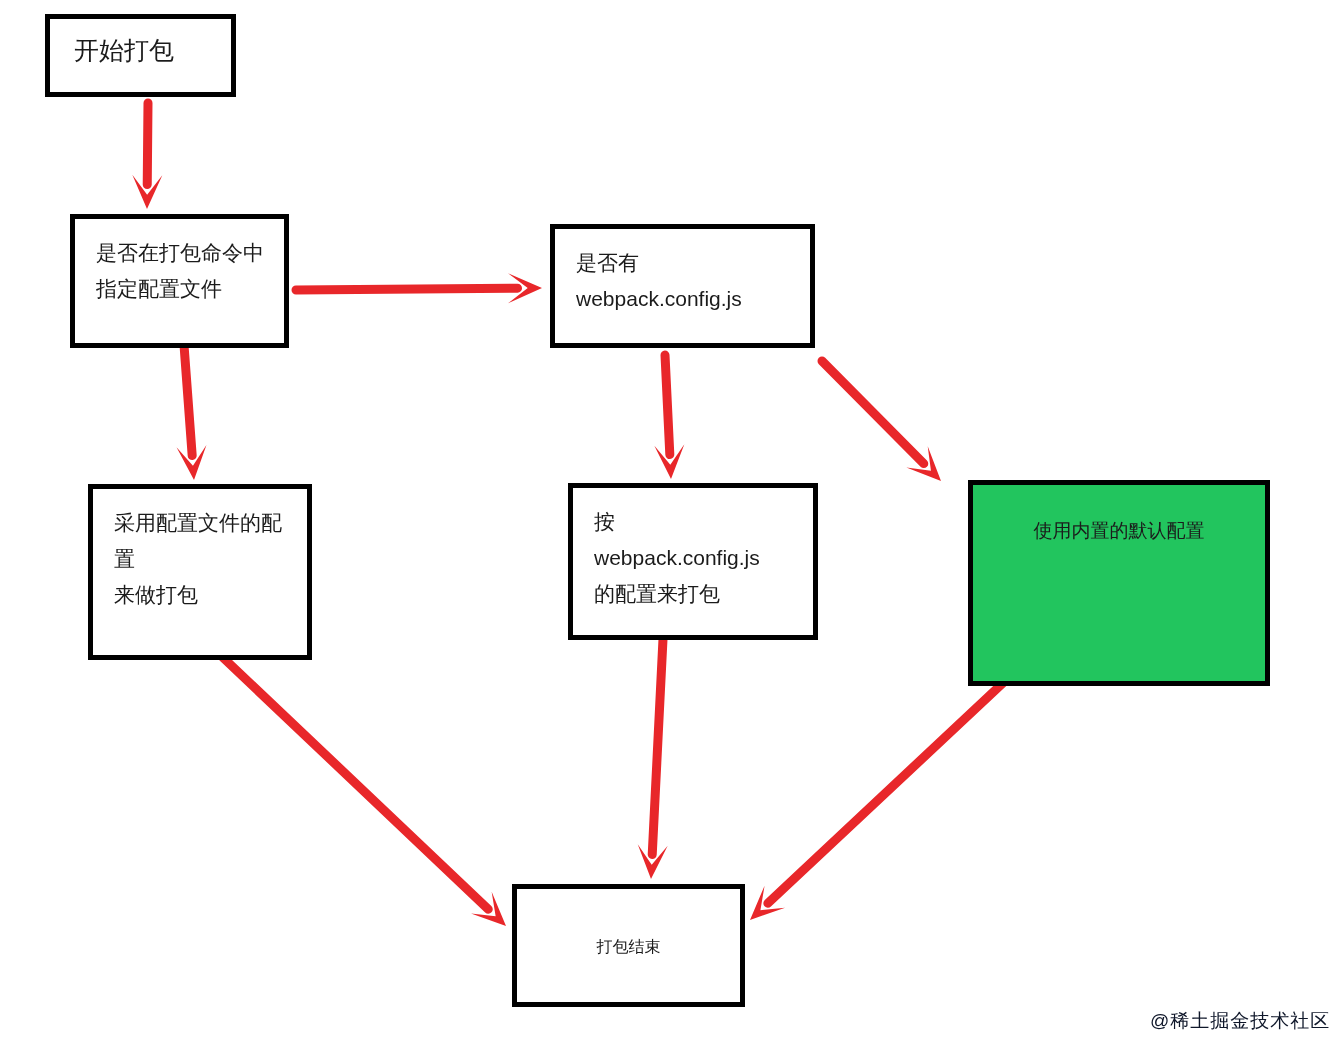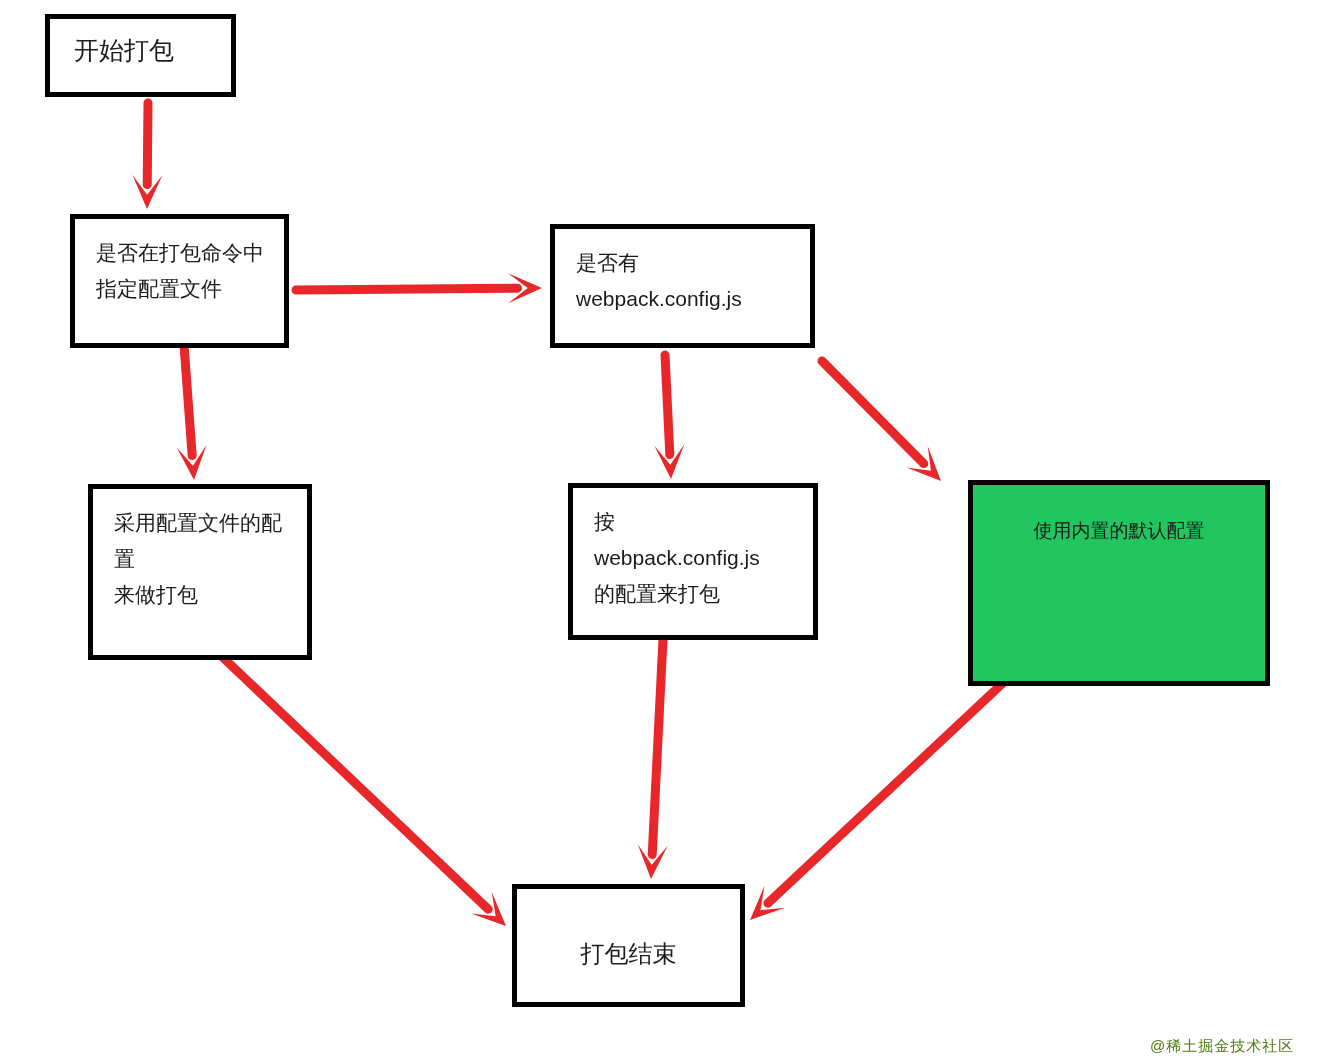--- a/index.html
+++ b/index.html
@@ -48,37 +48,36 @@
     top: 16px;
     font-size: 25px;
     line-height: 1.3;
     font-family: Liberation Serif, serif;
   }
   .node.finish .node-text {
     left: 0;
     right: 0;
     top: 44px;
     text-align: center;
-    font-size: 24px;
+    font-size: 16px;
   }
   .node.default-cfg .node-text {
     left: 0;
     right: 0;
     top: 30px;
     text-align: center;
     font-size: 19px;
   }
   .watermark {
     position: absolute;
-    color: #4d7c0f;
-    font-size: 15px;
+    color: #0f172a;
+    font-size: 19px;
     letter-spacing: 1px;
     z-index: 3;
     user-select: none;
-    margin-top: 29px;
   }
 </style>
 </head>
 <body>
 
 <div id="canvas">
 
   <svg id="arrow-layer" viewBox="0 0 1337 1062" width="1337" height="1062" xmlns="http://www.w3.org/2000/svg">
       <g>
         <line x1="148" y1="103" x2="147.23093311997232" y2="184.52108928293376" stroke="#e8272a" stroke-width="9" stroke-linecap="round"></line>

